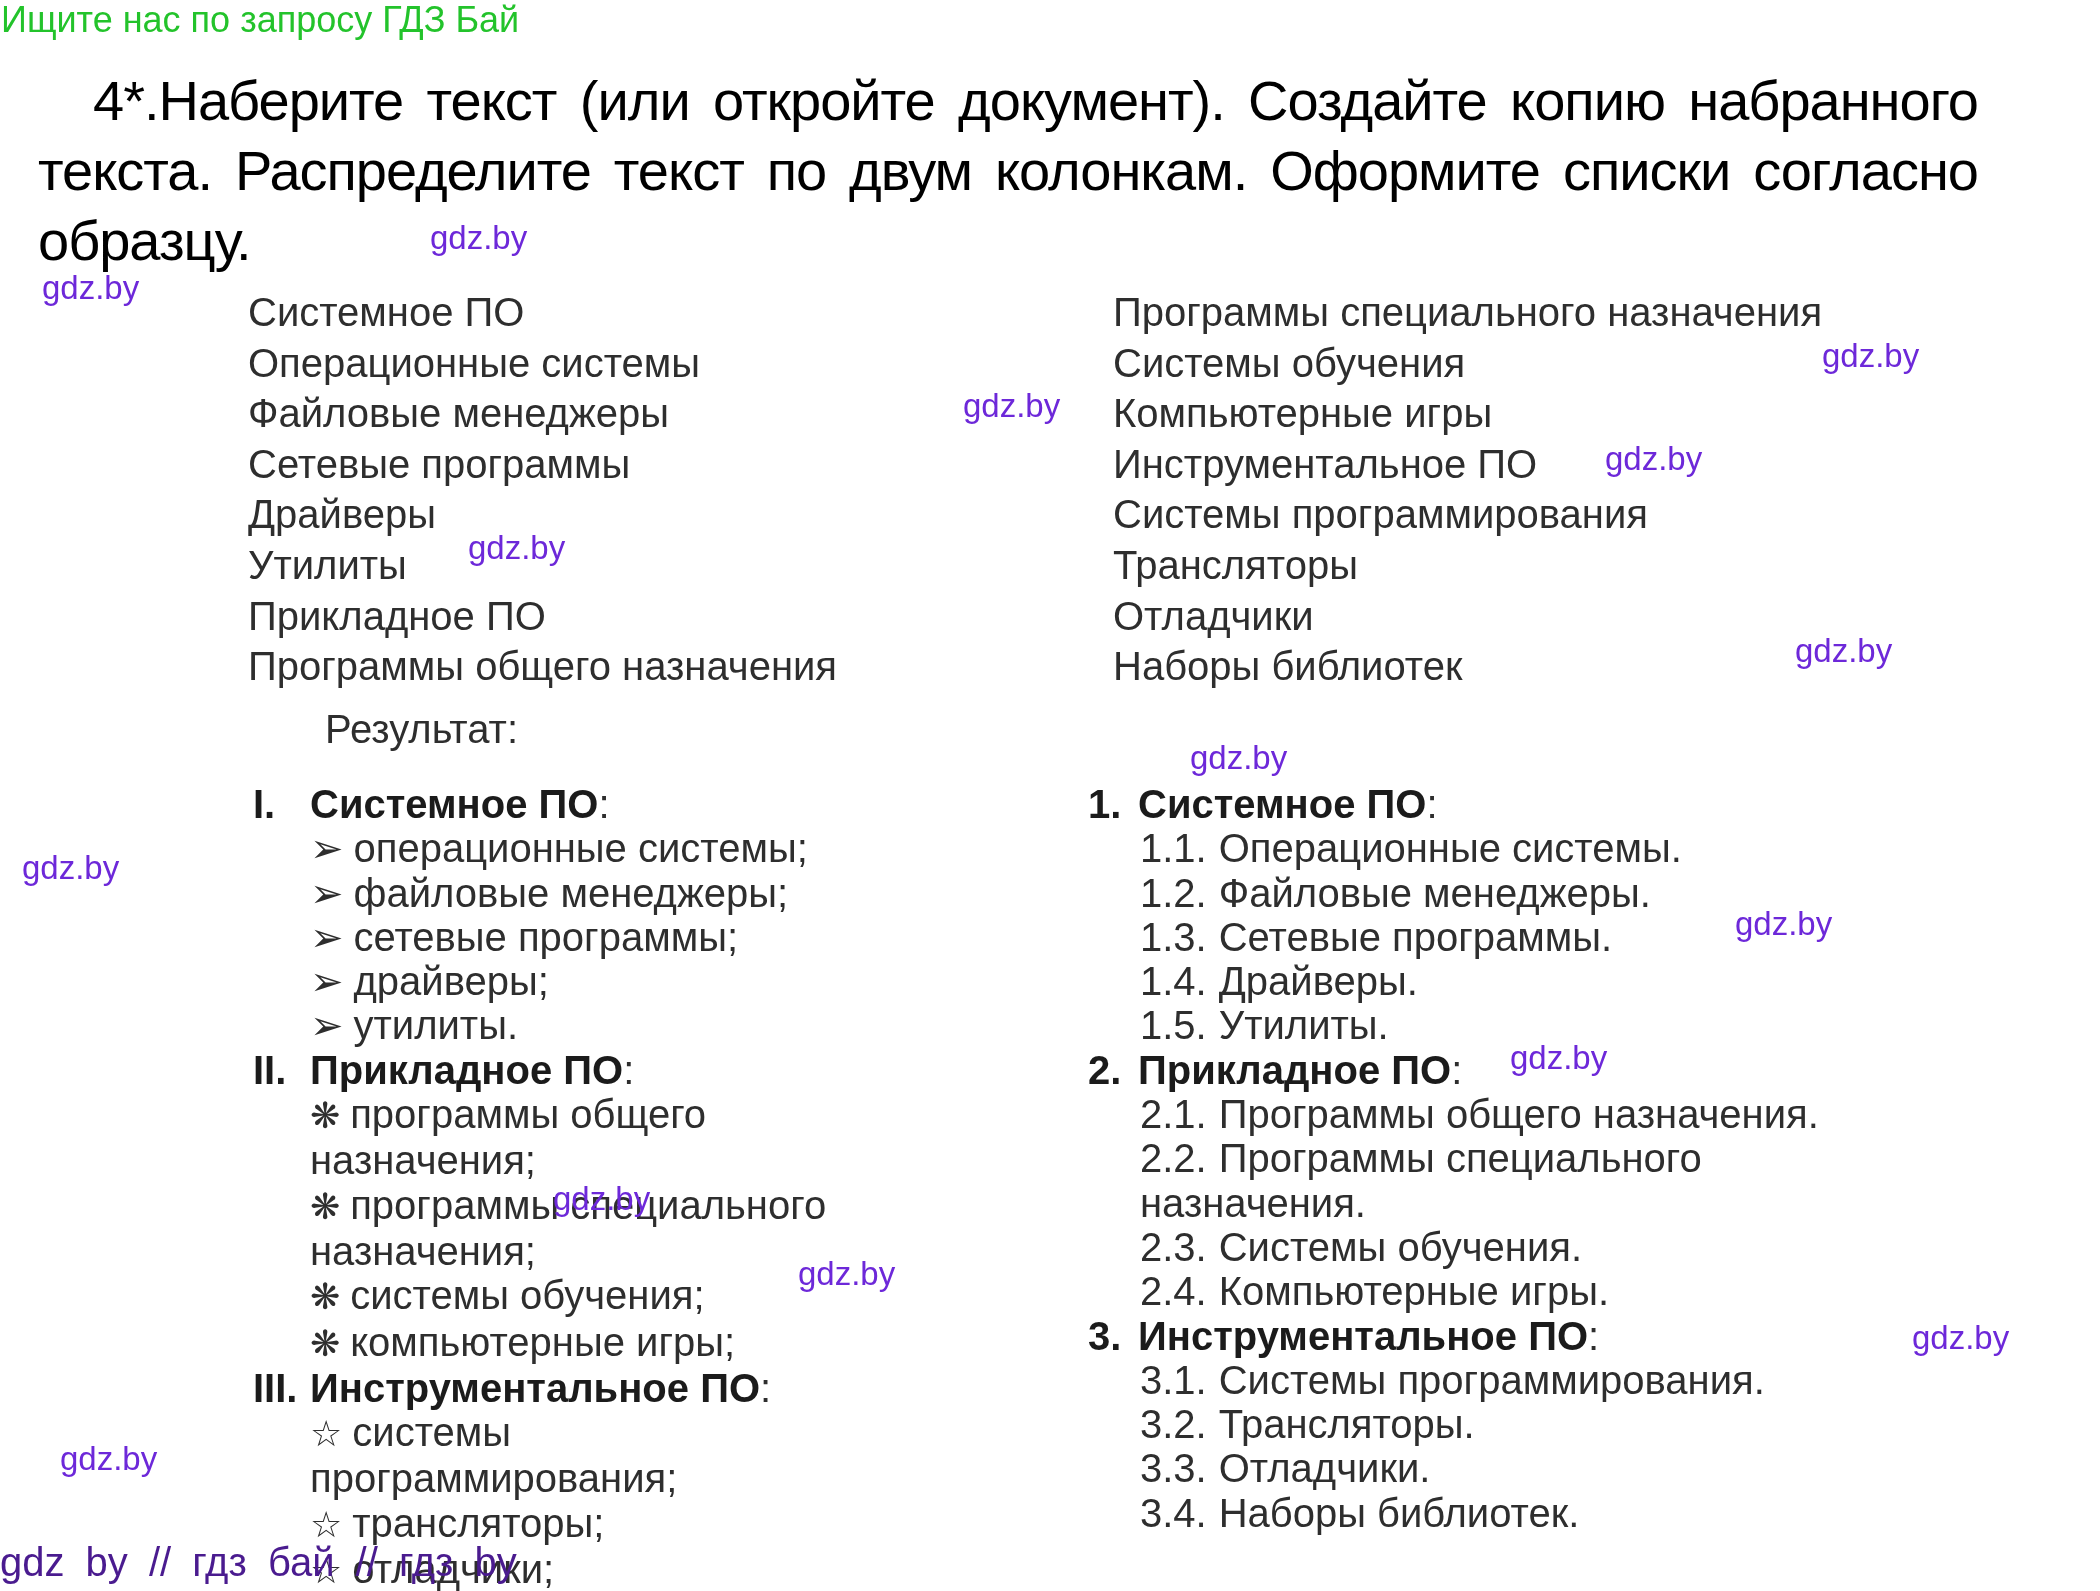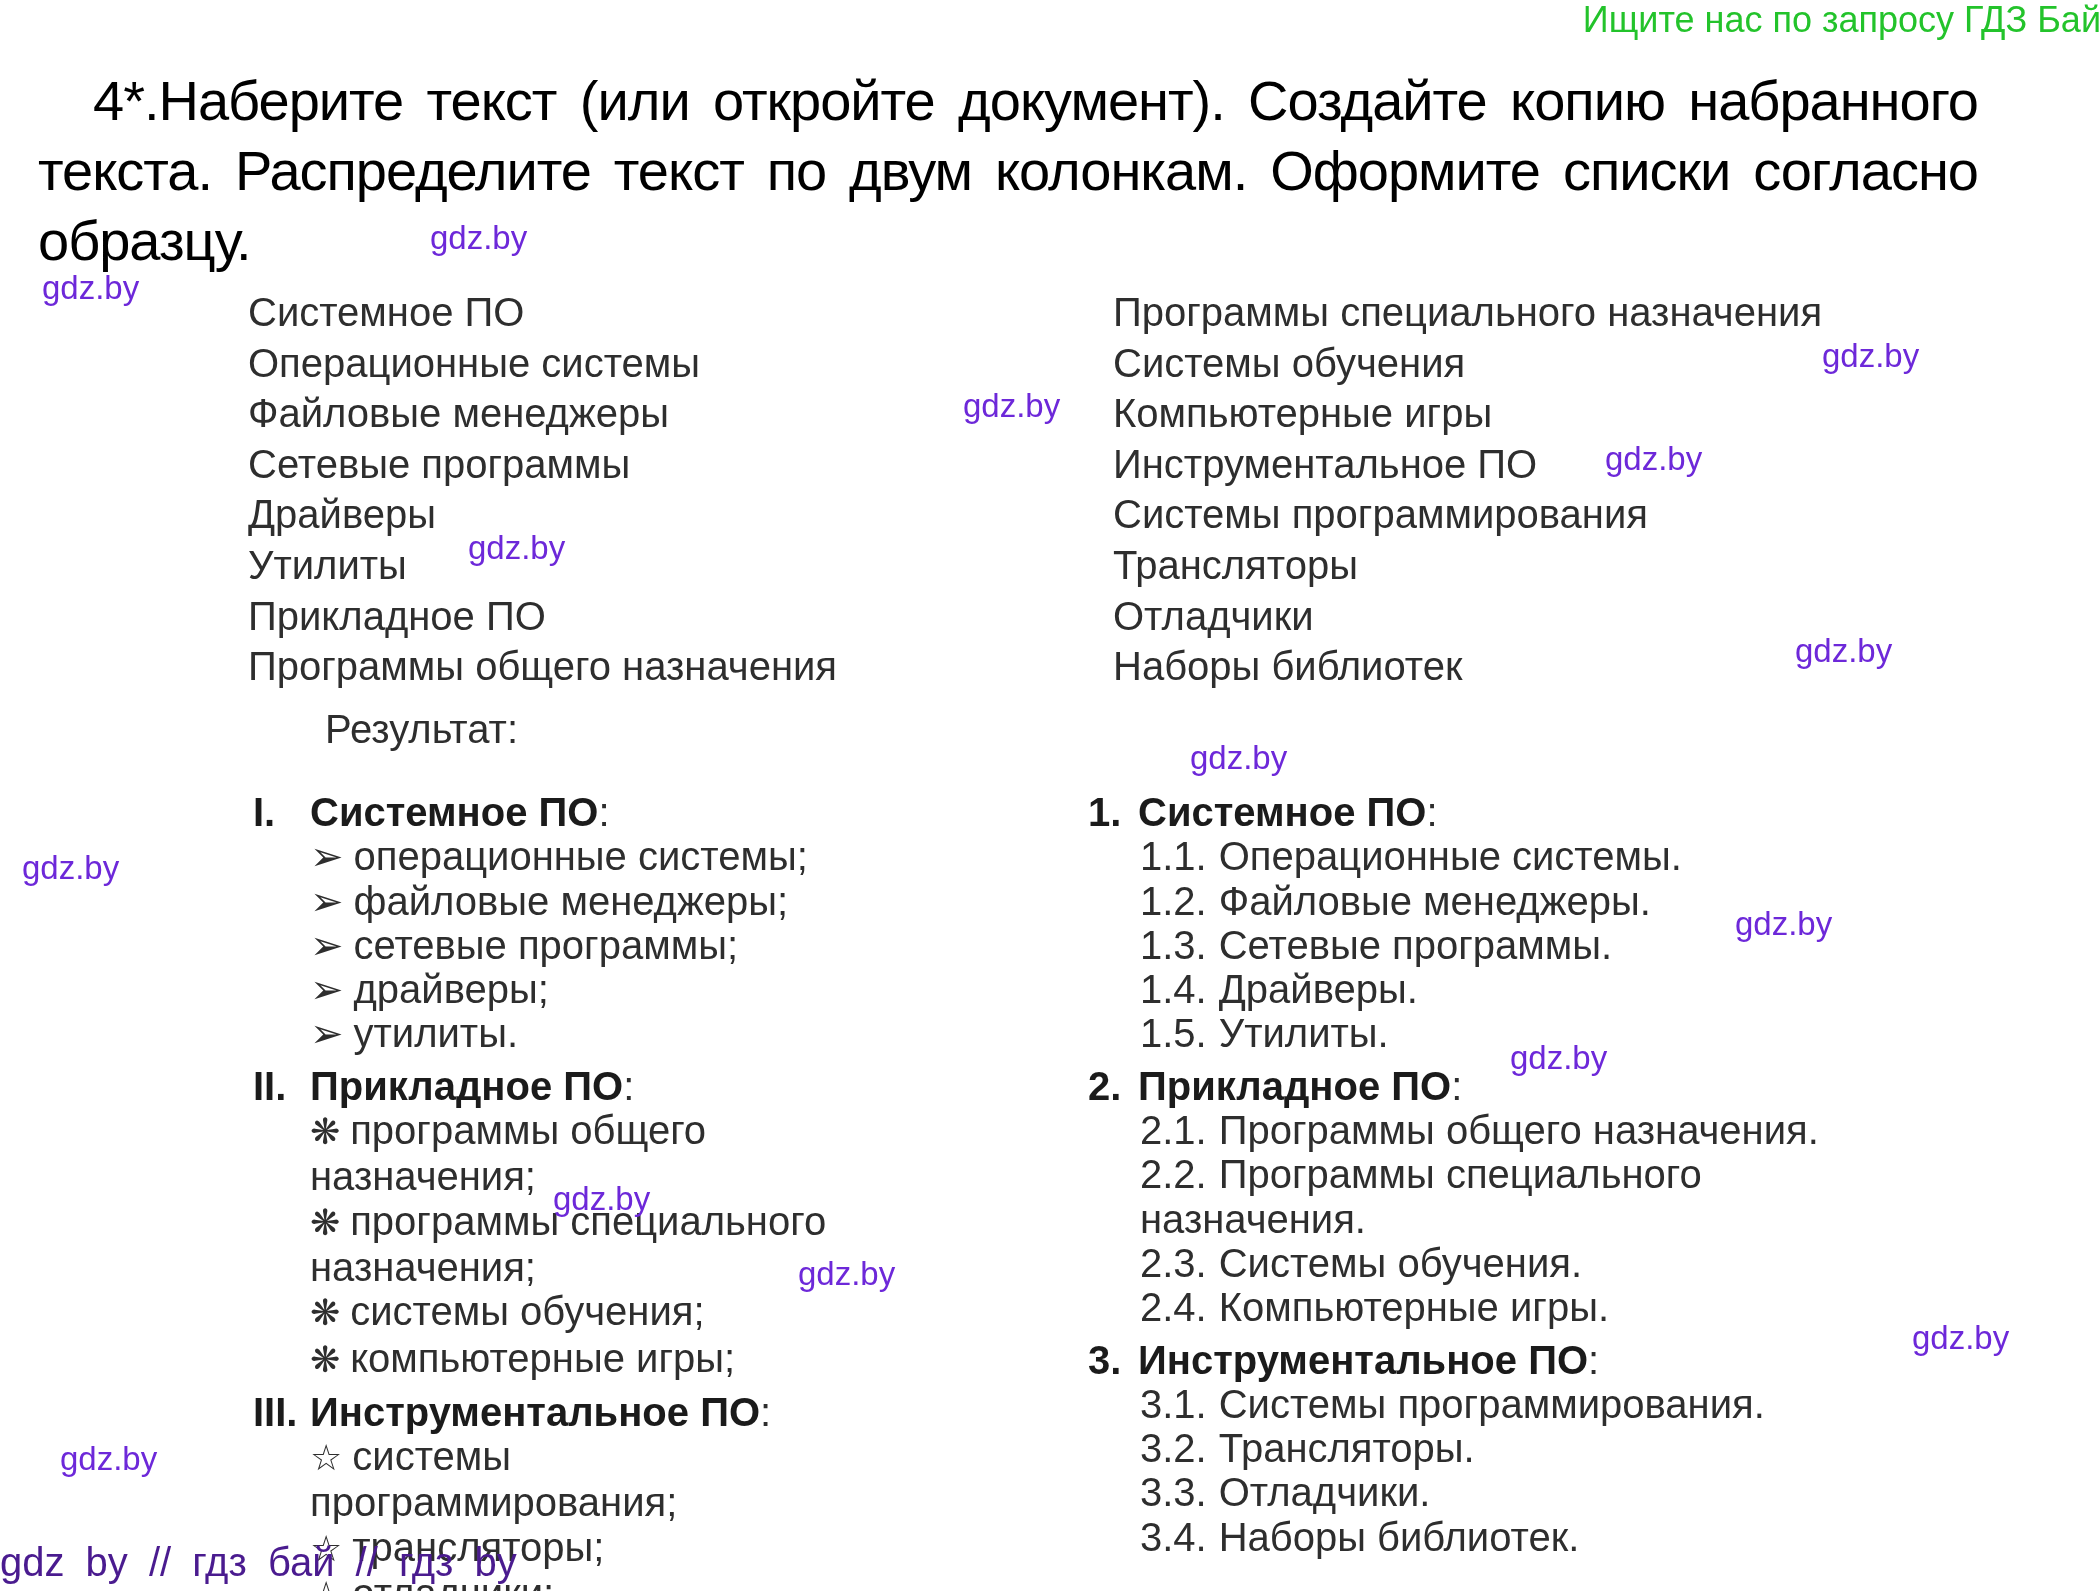--- a/index.html
+++ b/index.html
@@ -7,21 +7,21 @@
   .page {
     position:relative;
     width:2100px; height:1591px;
     background:#ffffff;
     overflow:hidden;
     font-family:"Liberation Sans","DejaVu Sans",sans-serif;
   }
   
   .promo {
     position:absolute; left:1px; top:0; width:100%;
-    text-align:right;
+    text-align:left;
     font-size:36px; line-height:40px;
     color:var(--promo-green,#23c32b);
   }
   
   .task {
     position:absolute; left:38px; top:66px; width:1940px;
     font-family:Liberation Sans, sans-serif;
     font-size:56px; line-height:70px; color:#000;
     letter-spacing:-1px;
   }
@@ -42,21 +42,21 @@
     color:var(--text-dark,#2e2e2e);
   }
   
   .res {
     position:absolute; top:782px;
     font-size:40px; line-height:44.3px;
     color:var(--text-dark,#2e2e2e);
   }
   .res-left  { left:253px; width:620px; }
   .res-right { left:1088px; width:740px; }
-  .res .header { font-weight:bold; color:#1b1b1b;margin-top:8px; }
+  .res .header { font-weight:bold; color:#1b1b1b; }
   .res .header .colon { font-weight:normal; color:var(--text-dark,#2e2e2e); }
   .res .numeral { display:inline-block; min-width:57px; }
   .res-right .numeral { min-width:50px; }
   .res .item { white-space:pre-line; }
   .res-left .item { margin-left:57px; }
   .res-right .item { margin-left:52px; }
   .res .bullet { margin-right:10px; }
   .res-left .bullet-star { font-size:36px; }
   .res-right .num { margin-right:12px; }
   

